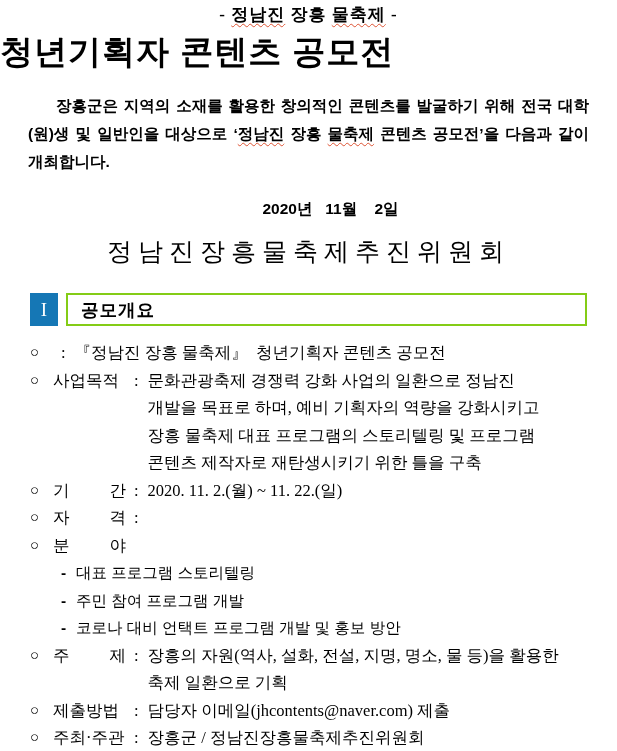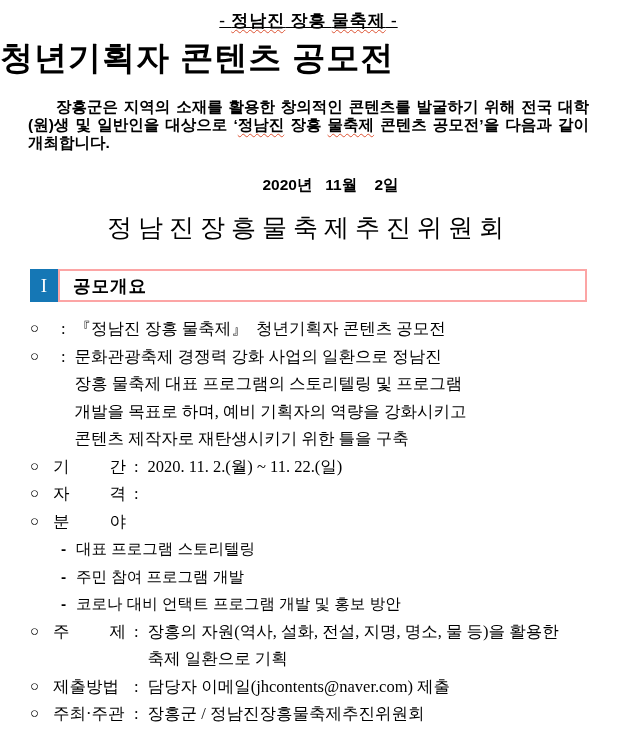--- a/index.html
+++ b/index.html
@@ -6,47 +6,46 @@
   body {
     width: 617px; height: 751px;
     background: #ffffff;
     color: #000000;
     font-family: "Liberation Serif", "DejaVu Serif", serif;
     overflow: hidden;
   }
   .page { width: 617px; height: 751px; position: relative; }
 
   .subtitle {
-    padding-top: 9px;
+    padding-top: 3px;
     text-align: center;
     font-size: 17px;
     font-weight: 700;
     letter-spacing: 1px;
-    text-decoration: underline;
   }
   .wavy {
     text-decoration: underline;
     text-decoration-style: wavy;
     text-decoration-color: #dd5333;
     text-decoration-thickness: 1px;
     text-underline-offset: 3px;
   }
   .main-title {
     margin-top: 4px;
     font-family: "Liberation Sans", "DejaVu Sans", sans-serif;
     font-size: 33px;
     font-weight: 900;
     letter-spacing: 1px;
   }
   .intro {
     margin: 17px 28px 0 28px;
     font-family: "Liberation Sans", "DejaVu Sans", sans-serif;
     font-size: 15.5px;
     font-weight: 600;
-    line-height: 18px;
+    line-height: 28px;
     text-align: justify;
     text-indent: 28px;
   }
   .date-line {
     margin-top: 23px;
     text-align: center;
     font-family: "Liberation Sans", "DejaVu Sans", sans-serif;
     font-size: 15.5px;
     font-weight: 600;
     white-space: pre;
@@ -70,21 +69,22 @@
     background: #1577b5;
     color: #ffffff;
     display: flex;
     align-items: center;
     justify-content: center;
     font-size: 19px;
     font-family: "Liberation Serif", "DejaVu Serif", serif;
   }
   .section-box {
     flex: 1;
-    border: 2px solid #fca5a5;
+    margin-left: 8px;
+    border: 2px solid #84cc16;
     display: flex;
     align-items: center;
     padding-left: 13px;
     font-family: "Liberation Sans", "DejaVu Sans", sans-serif;
     font-size: 17.5px;
     font-weight: 800;
     letter-spacing: 1px;
     box-sizing: border-box;
   }
   .list { margin: 13px 26px 0 30px; font-size: 16.5px; }
@@ -136,25 +136,26 @@
     <div class="row">
       <span class="bullet">○</span>
       <span class="colon">:</span>
       <div class="content">
         <div class="line">『정남진 장흥 물축제』  청년기획자 콘텐츠 공모전</div>
       </div>
     </div>
 
     <div class="row">
       <span class="bullet">○</span>
+      <span class="label">사업목적</span>
       <span class="colon">:</span>
       <div class="content">
         <div class="line">문화관광축제 경쟁력 강화 사업의 일환으로 정남진</div>
+        <div class="line">개발을 목표로 하며, 예비 기획자의 역량을 강화시키고</div>
         <div class="line">장흥 물축제 대표 프로그램의 스토리텔링 및 프로그램</div>
-        <div class="line">개발을 목표로 하며, 예비 기획자의 역량을 강화시키고</div>
         <div class="line">콘텐츠 제작자로 재탄생시키기 위한 틀을 구축</div>
       </div>
     </div>
 
     <div class="row">
       <span class="bullet">○</span>
       <span class="label">기 간</span>
       <span class="colon">:</span>
       <div class="content">
         <div class="line">2020. 11. 2.(월) ~ 11. 22.(일)</div>

